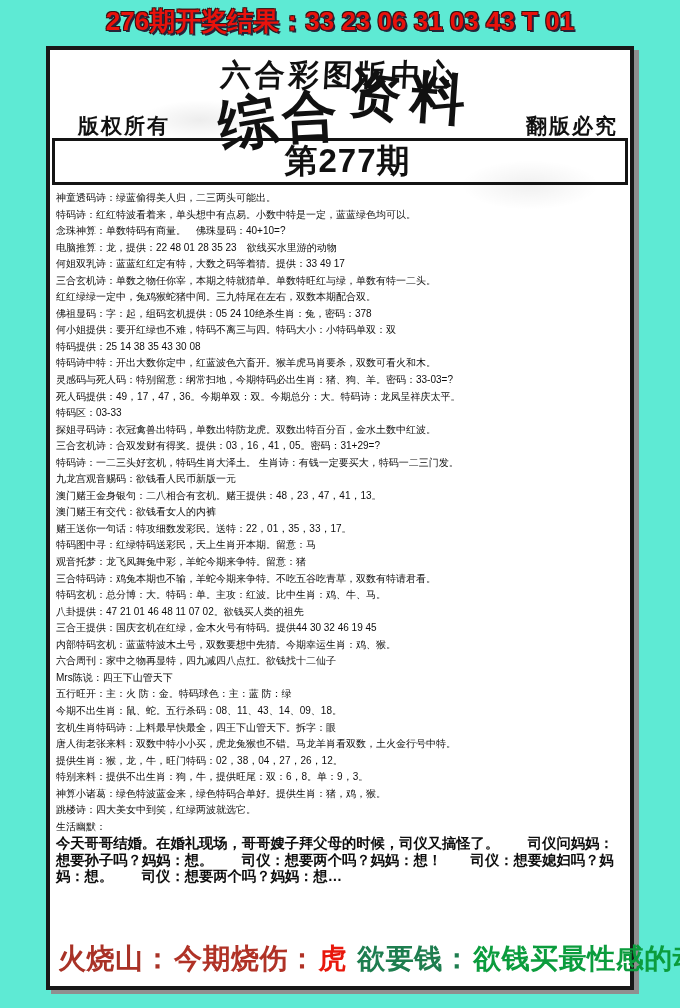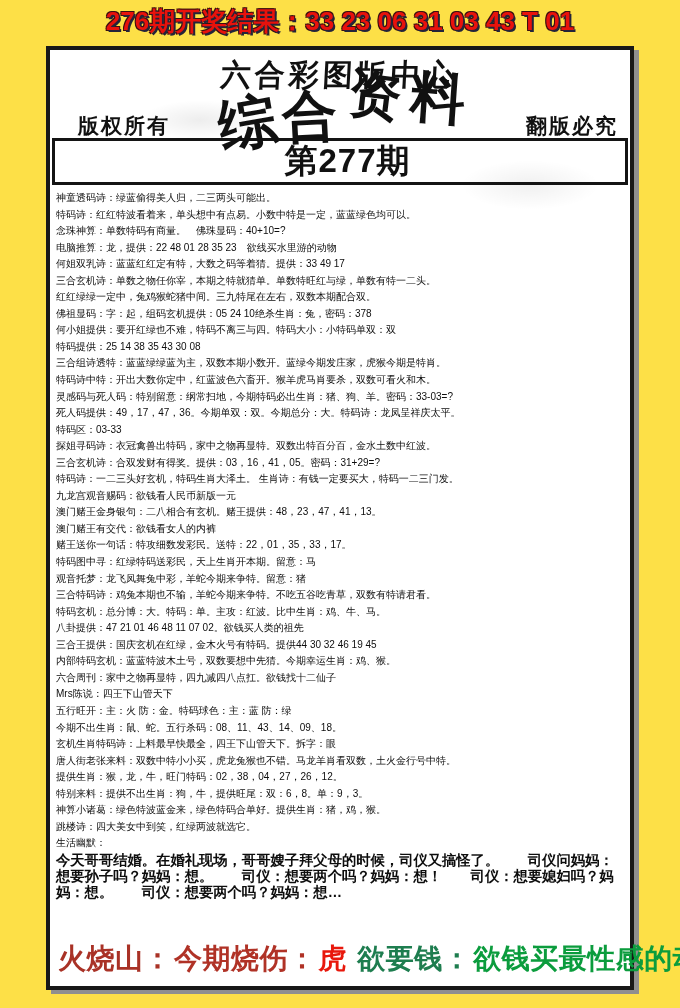--- a/index.html
+++ b/index.html
@@ -1,19 +1,19 @@
 <!DOCTYPE html>
 <html><head>
 <meta charset="utf-8">
 <style>
   html,body{margin:0;padding:0;background:#ffffff;}
   .page{
     position:relative;
     width:680px;height:1008px;
-    background:#fde047;
+    background:#5eead4;
     font-family:"Liberation Sans",sans-serif;
     color:#111;
     overflow:hidden;
   }
   
   .top-banner{
     position:absolute;top:4px;left:0;width:100%;
     text-align:center;
     font-size:26px;font-weight:bold;letter-spacing:0px;
     color:#e8120c;
@@ -108,26 +108,25 @@
         <div class="bline">神童透码诗：绿蓝偷得美人归，二三两头可能出。</div>
         <div class="bline">特码诗：红红特波看着来，单头想中有点易。小数中特是一定，蓝蓝绿色均可以。</div>
         <div class="bline">念珠神算：单数特码有商量。　佛珠显码：40+10=?</div>
         <div class="bline">电脑推算：龙，提供：22 48 01 28 35 23　欲线买水里游的动物</div>
         <div class="bline">何姐双乳诗：蓝蓝红红定有特，大数之码等着猜。提供：33 49 17</div>
         <div class="bline">三合玄机诗：单数之物任你宰，本期之特就猜单。单数特旺红与绿，单数有特一二头。</div>
         <div class="bline">红红绿绿一定中，兔鸡猴蛇猪中间。三九特尾在左右，双数本期配合双。</div>
         <div class="bline">佛祖显码：字：起，组码玄机提供：05 24 10绝杀生肖：兔，密码：378</div>
         <div class="bline">何小姐提供：要开红绿也不难，特码不离三与四。特码大小：小特码单双：双</div>
         <div class="bline">特码提供：25 14 38 35 43 30 08</div>
-        <div class="bline">三合组诗透特：蓝蓝绿绿蓝为主，双数本期小数开。蓝绿今期发庄家，虎猴今期是特肖。</div>
         <div class="bline">特码诗中特：开出大数你定中，红蓝波色六畜开。猴羊虎马肖要杀，双数可看火和木。</div>
         <div class="bline">灵感码与死人码：特别留意：纲常扫地，今期特码必出生肖：猪、狗、羊。密码：33-03=?</div>
         <div class="bline">死人码提供：49，17，47，36。今期单双：双。今期总分：大。特码诗：龙凤呈祥庆太平。</div>
         <div class="bline">特码区：03-33</div>
-        <div class="bline">探姐寻码诗：衣冠禽兽出特码，家中之物再显特。双数出特百分百，金水土数中红波。</div>
+        <div class="bline">探姐寻码诗：衣冠禽兽出特码，单数出特防龙虎。双数出特百分百，金水土数中红波。</div>
         <div class="bline">三合玄机诗：合双发财有得奖。提供：03，16，41，05。密码：31+29=?</div>
         <div class="bline">特码诗：一二三头好玄机，特码生肖大泽土。 生肖诗：有钱一定要买大，特码一二三门发。</div>
         <div class="bline">九龙宫观音赐码：欲钱看人民币新版一元</div>
         <div class="bline">澳门赌王金身银句：二八相合有玄机。赌王提供：48，23，47，41，13。</div>
         <div class="bline">澳门赌王有交代：欲钱看女人的内裤</div>
         <div class="bline">赌王送你一句话：特攻细数发彩民。送特：22，01，35，33，17。</div>
         <div class="bline">特码图中寻：红绿特码送彩民，天上生肖开本期。留意：马</div>
         <div class="bline">观音托梦：龙飞凤舞兔中彩，羊蛇今期来争特。留意：猪</div>
         <div class="bline">三合特码诗：鸡兔本期也不输，羊蛇今期来争特。不吃五谷吃青草，双数有特请君看。</div>
         <div class="bline">特码玄机：总分博：大。特码：单。主攻：红波。比中生肖：鸡、牛、马。</div>

